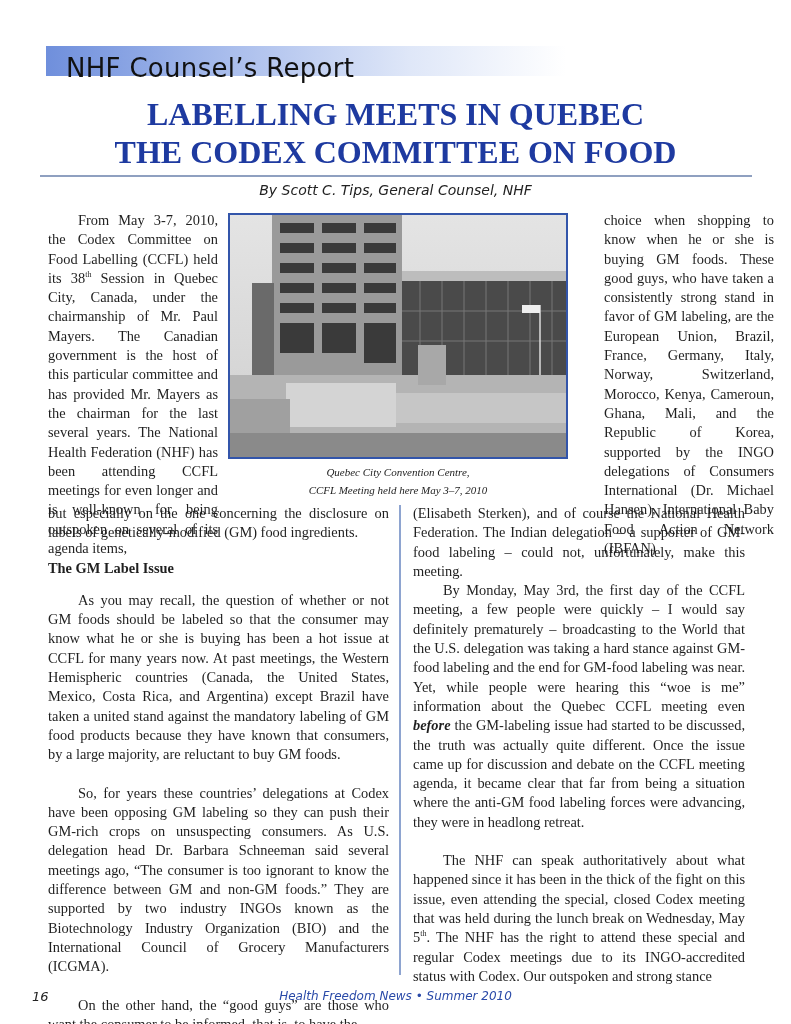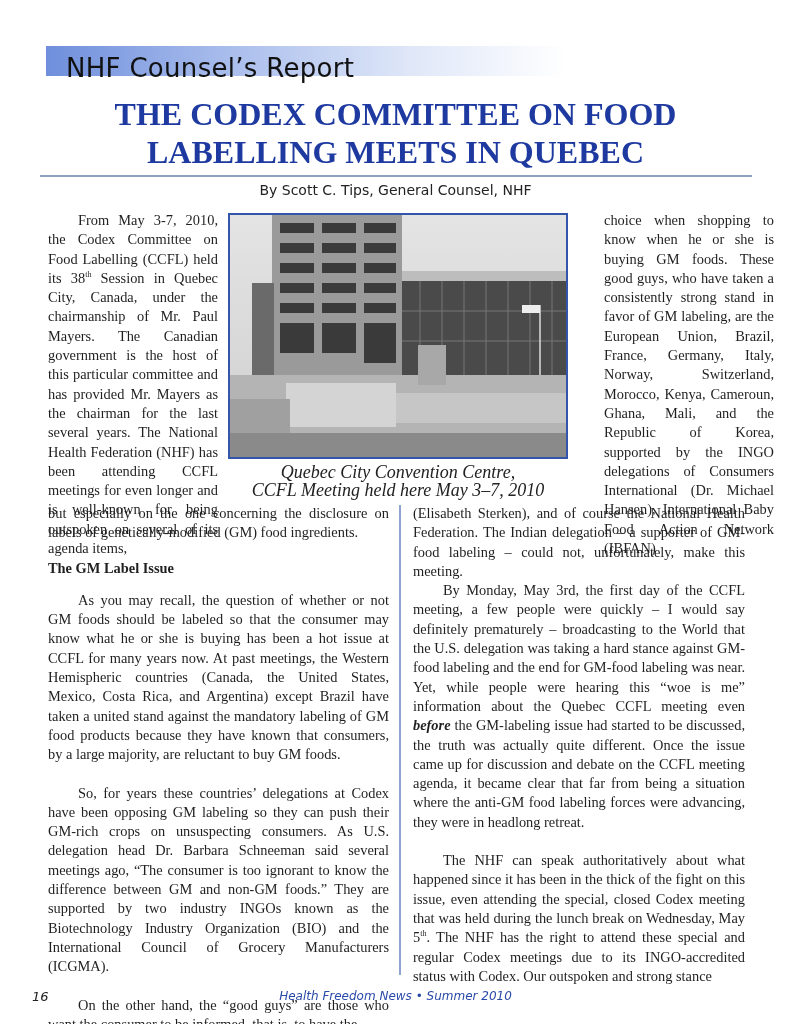--- a/index.html
+++ b/index.html
@@ -9,56 +9,56 @@
   .banner { position: absolute; left: 46px; top: 46px; width: 520px; height: 30px;
             background: linear-gradient(90deg, #6f8fdc 0%, #a9bdec 35%, #dfe7f8 70%, #ffffff 100%); }
   .banner-text { position: absolute; left: 66px; top: 53px; font-family: "DejaVu Sans", sans-serif;
                  font-size: 26px; color: #111; letter-spacing: 0.3px; }
 
   .title { position: absolute; left: 40px; width: 711px; top: 95px; text-align: center;
            font-family: "Liberation Serif", serif; font-weight: bold; color: #1e3aa0;
            font-size: 32px; line-height: 38px; }
   .title-rule { position: absolute; left: 40px; width: 712px; top: 175px; height: 2px; background: #8fa0c0; }
   .byline { position: absolute; left: 40px; width: 711px; top: 182px; text-align: center;
-            font-family: "DejaVu Sans", sans-serif; font-size: 14px; color: #222; }
+            font-family: "DejaVu Sans", sans-serif; font-style: italic; font-size: 14px; color: #222; }
 
   .body { font-size: 14.4px; line-height: 19.3px; text-align: justify; }
   .body p { margin: 0; }
   .indent { text-indent: 30px; }
 
   .col-left-top { position: absolute; left: 48px; top: 211px; width: 170px; }
   .col-right-top { position: absolute; left: 604px; top: 211px; width: 170px; }
   .col-left-bottom { position: absolute; left: 48px; top: 504px; width: 341px; }
   .col-right-bottom { position: absolute; left: 413px; top: 504px; width: 332px; }
 
   .photo { position: absolute; left: 228px; top: 213px; width: 336px; height: 242px;
            border: 2px solid #3355aa; overflow: hidden; background: #cfcfcf; }
   .caption { position: absolute; left: 228px; top: 463px; width: 340px; text-align: center;
-             font-style: italic; font-size: 18px; line-height: 18px; color: #222; }
+             font-style: italic; font-size: 11px; line-height: 18px; color: #222; }
 
   .divider { position: absolute; left: 399px; top: 505px; width: 2px; height: 470px; background: #8ea4d0; }
 
   .heading { font-weight: bold; font-size: 14.4px; margin: 16px 0 13px 0 !important; text-align: left; }
   .gap { height: 19px; }
   sup { font-size: 8px; line-height: 0; }
 
   .footer-page { position: absolute; left: 32px; top: 989px; font-family: "DejaVu Sans", sans-serif;
                  font-style: italic; font-size: 13px; color: #222; }
   .footer-title { position: absolute; left: 0; width: 791px; top: 989px; text-align: center;
                   font-family: "DejaVu Sans", sans-serif; font-style: italic; font-size: 12px; color: #2a4aa8; }
 </style>
 </head>
 <body>
 
 <div class="banner"></div>
 <div class="banner-text">NHF Counsel’s Report</div>
 
 <div class="title">
+  <div>LABELLING MEETS IN QUEBEC</div>
   <div>THE CODEX COMMITTEE ON FOOD</div>
-  <div>LABELLING MEETS IN QUEBEC</div>
 </div>
 <div class="title-rule"></div>
 <div class="byline">By Scott C. Tips, General Counsel, NHF</div>
 
 <div class="col-left-top body">
   <p class="indent"><span>From May 3-7, 2010, the Codex Committee on Food Labelling (CCFL) held its 38</span><sup>th</sup><span> Session in Quebec City, Canada, under the chairmanship of Mr. Paul Mayers. The Canadian government is the host of this particular committee and has provided Mr. Mayers as the chairman for the last several years. The National Health Federation (NHF) has been attending CCFL meetings for even longer and is well-known for being outspoken on several of its agenda items,</span></p>
 </div>
 
 <div class="photo" title="Photo of the Quebec City Convention Centre building">
   <svg width="336" height="242" viewBox="0 0 336 242">

